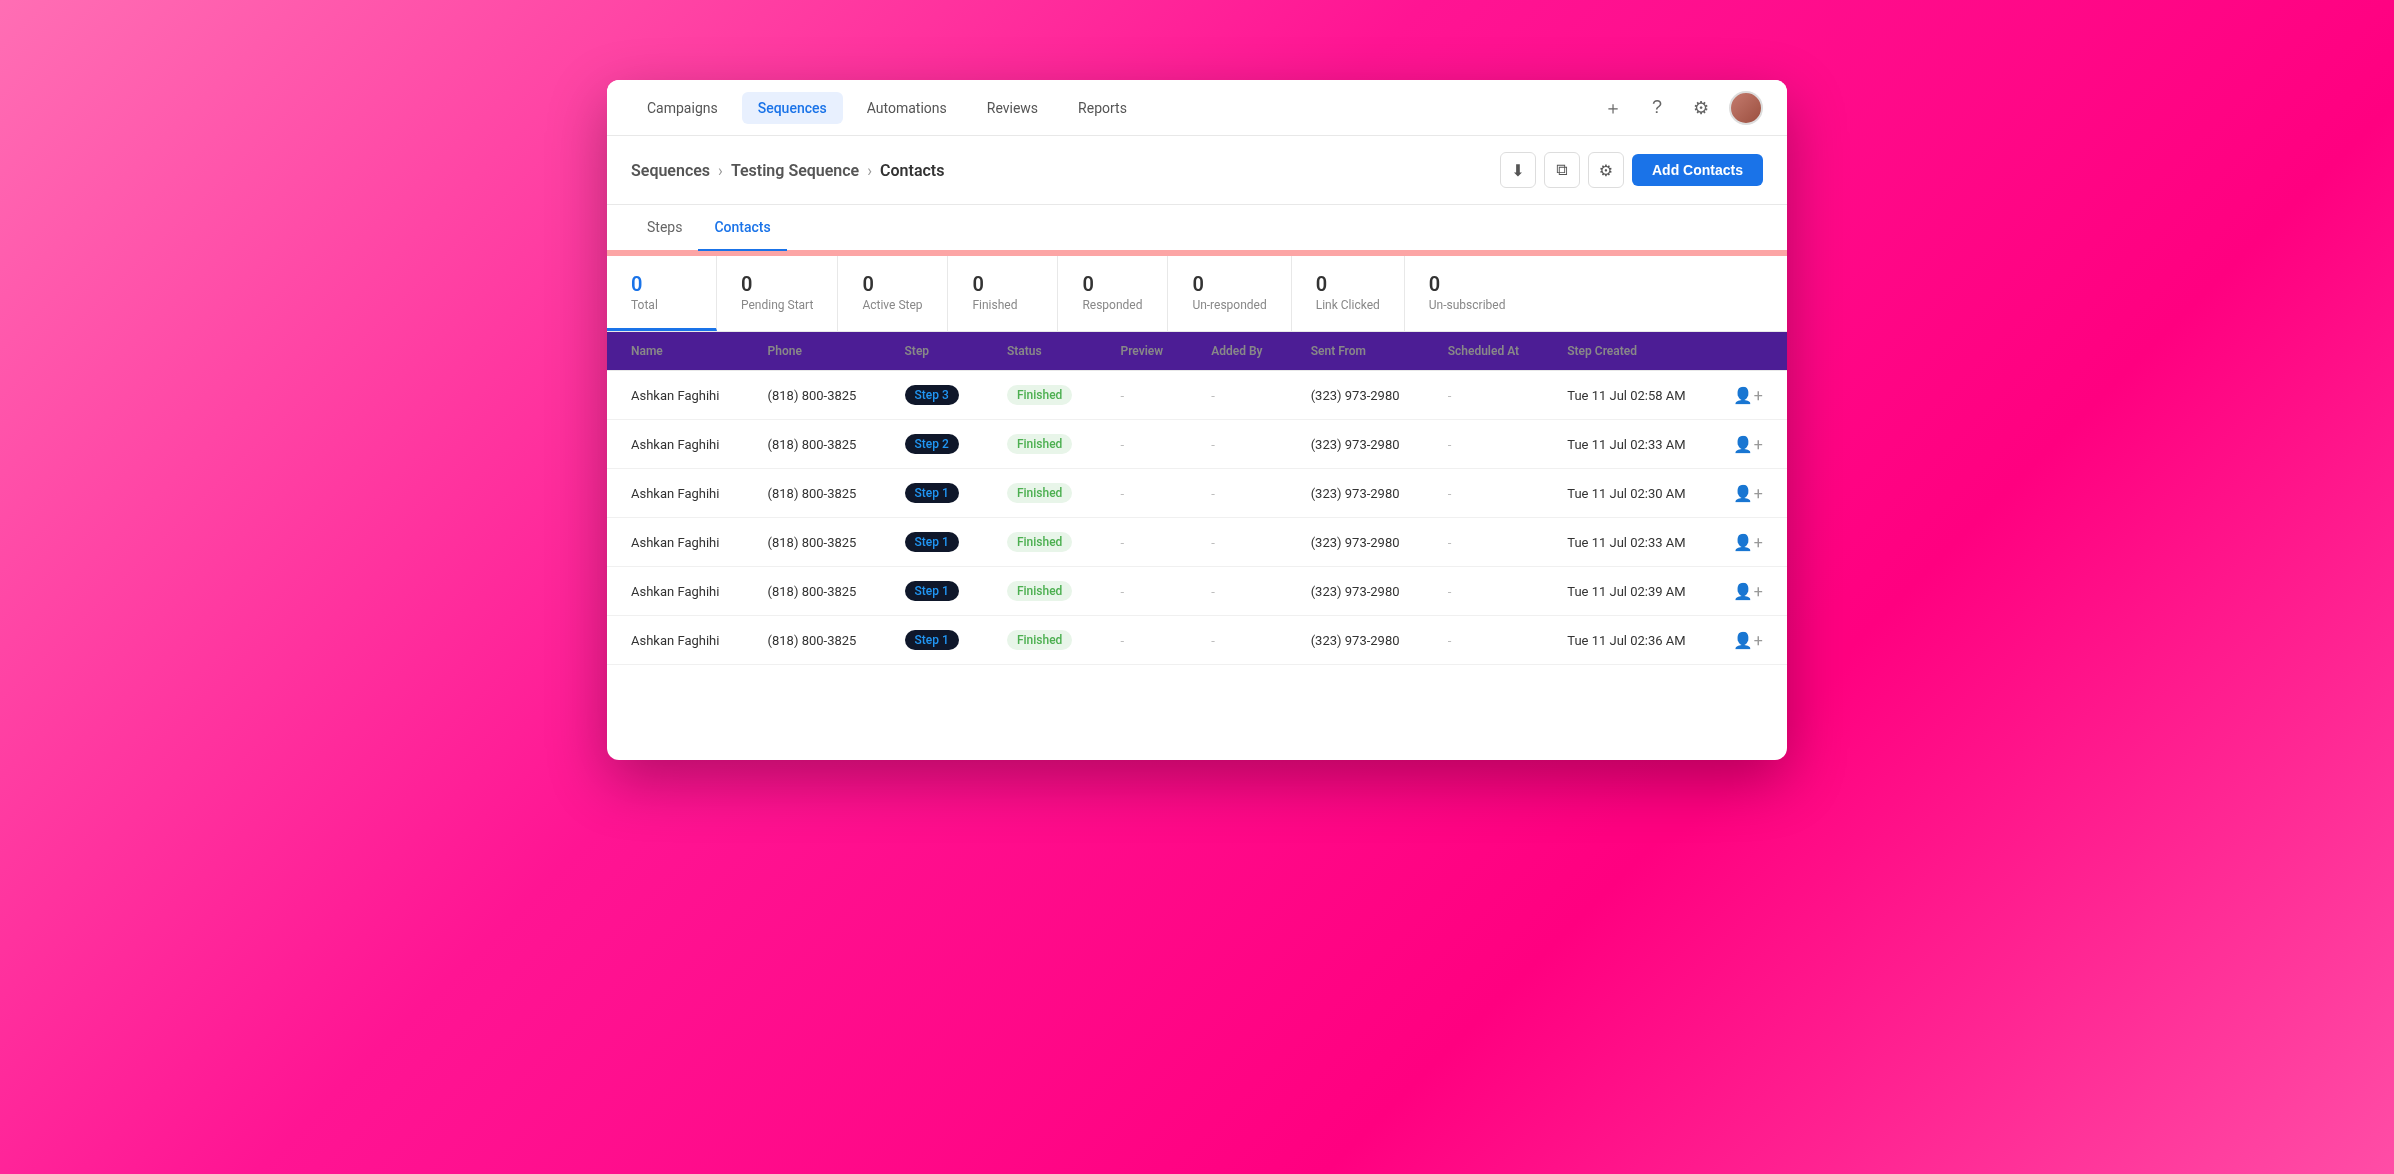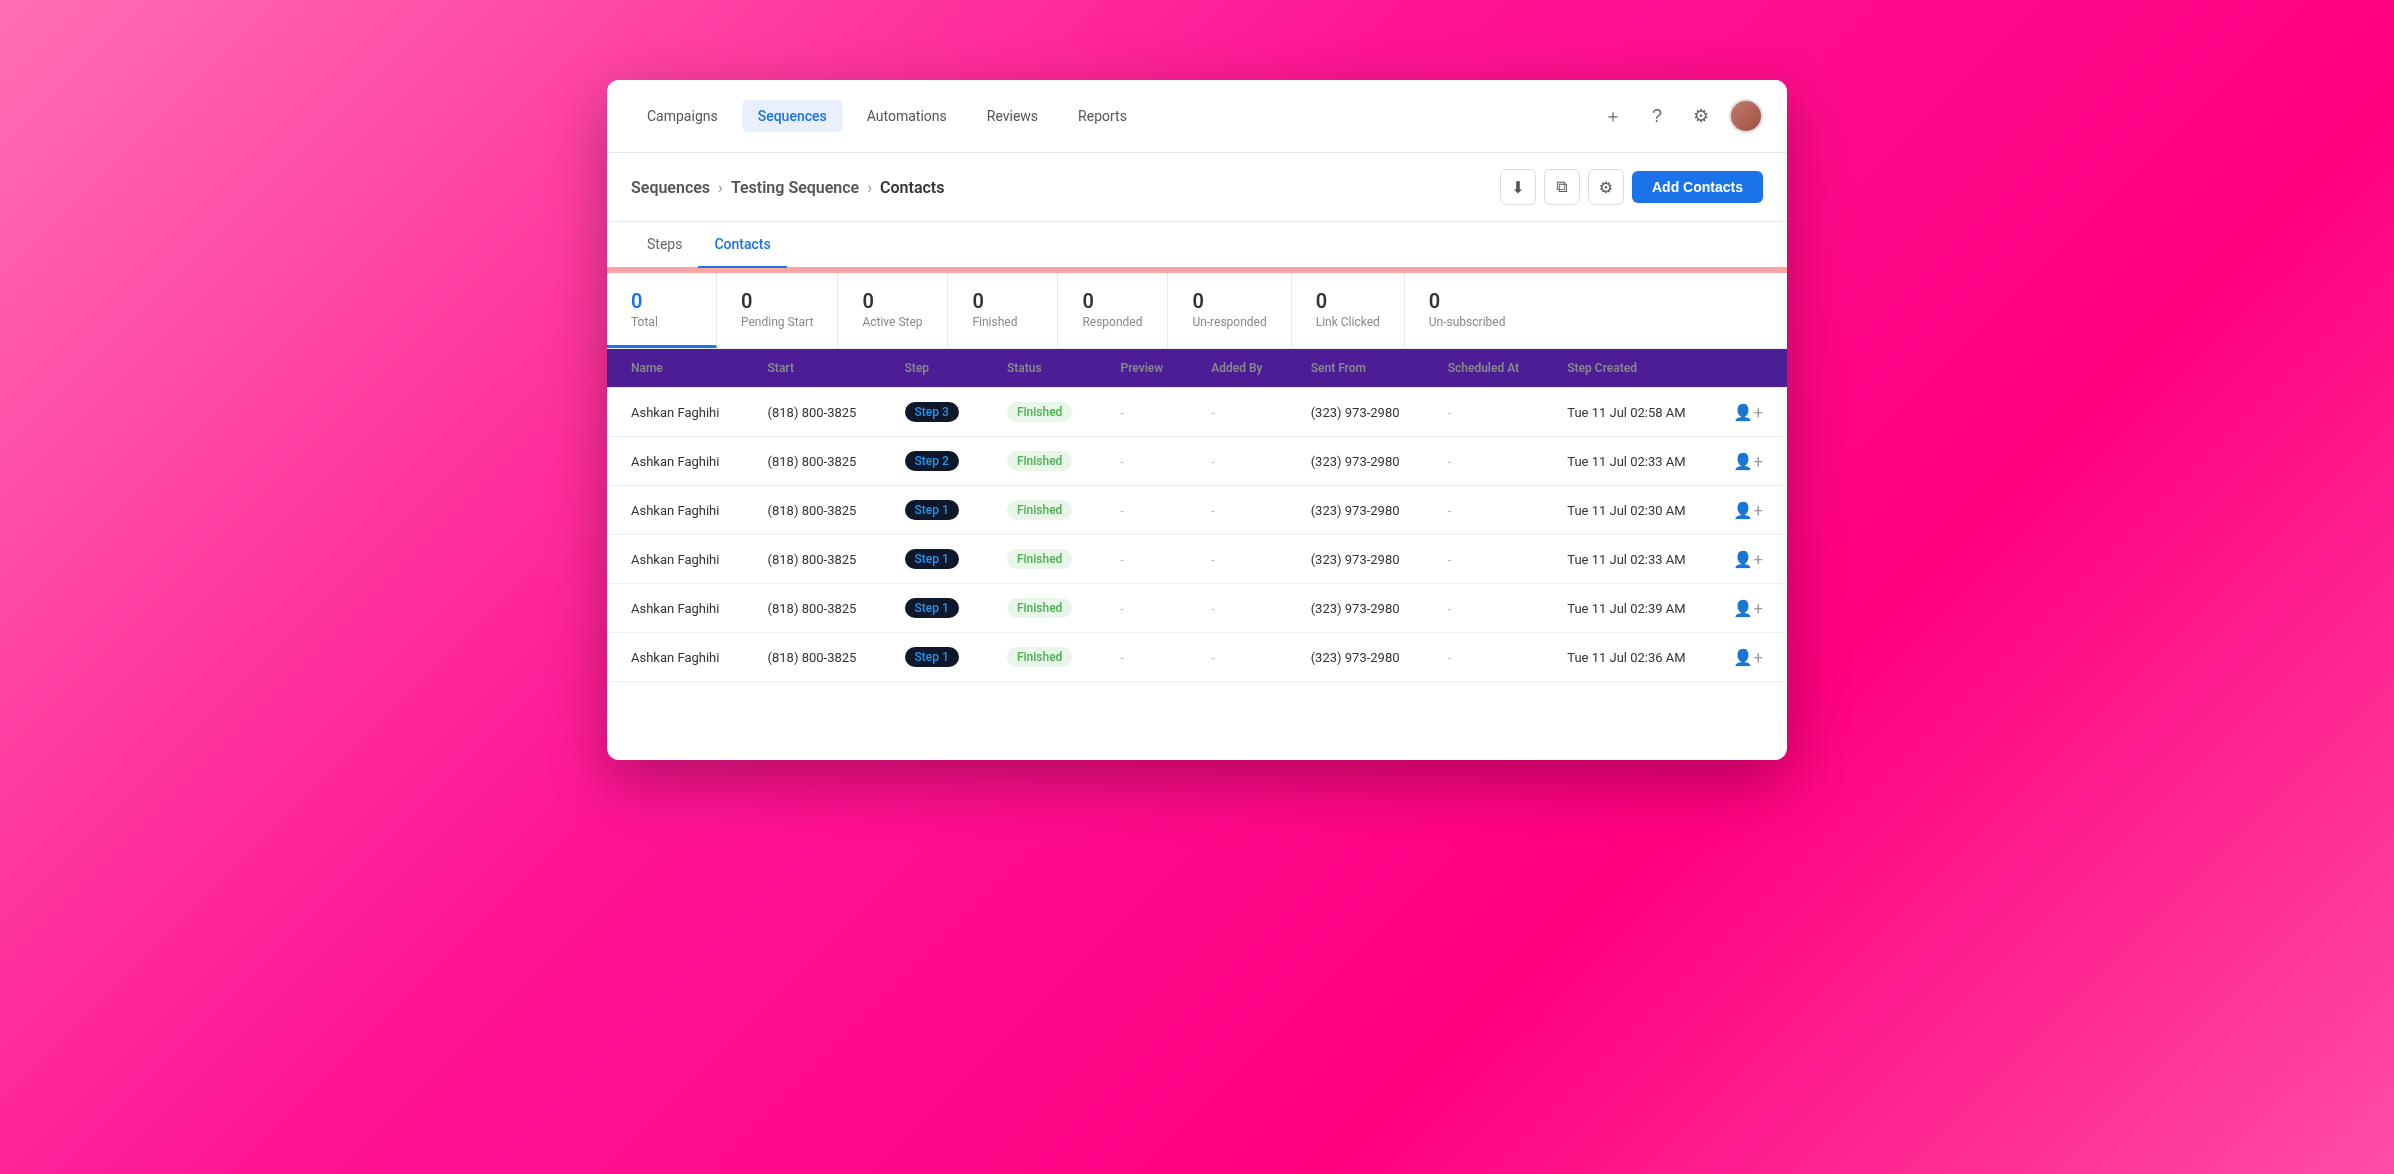--- a/index.html
+++ b/index.html
@@ -21,21 +21,21 @@
       overflow: hidden;
       display: flex;
       flex-direction: column;
     }
     
     .top-nav {
       display: flex;
       align-items: center;
       padding: 0 24px;
       border-bottom: 1px solid #e8e8e8;
-      height: 73px;
+      height: 56px;
       background: #fff;
     }
     .nav-items {
       display: flex;
       align-items: center;
       gap: 8px;
       flex: 1;
     }
     .nav-item {
       padding: 8px 16px;
@@ -299,21 +299,21 @@
       <div class="stat-value gray">0</div>
       <div class="stat-label">Un-subscribed</div>
     </div>
   </div>
 
   <div class="table-container">
     <table>
       <thead>
         <tr>
           <th>Name</th>
-          <th>Start</th>
+          <th>Phone</th>
           <th>Step</th>
           <th>Status</th>
           <th>Preview</th>
           <th>Added By</th>
           <th>Sent From</th>
           <th>Scheduled At</th>
           <th>Step Created</th>
           <th></th>
         </tr>
       </thead>

